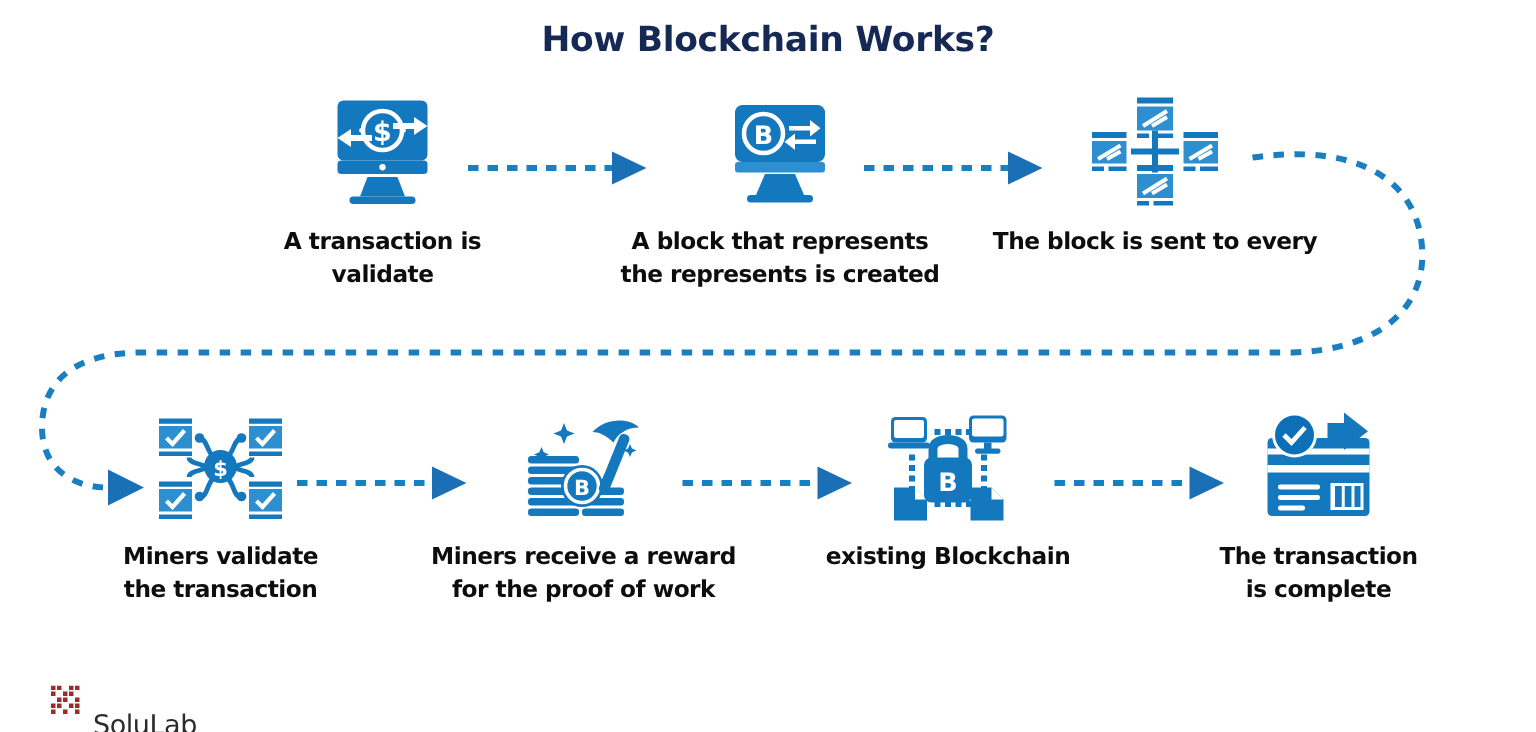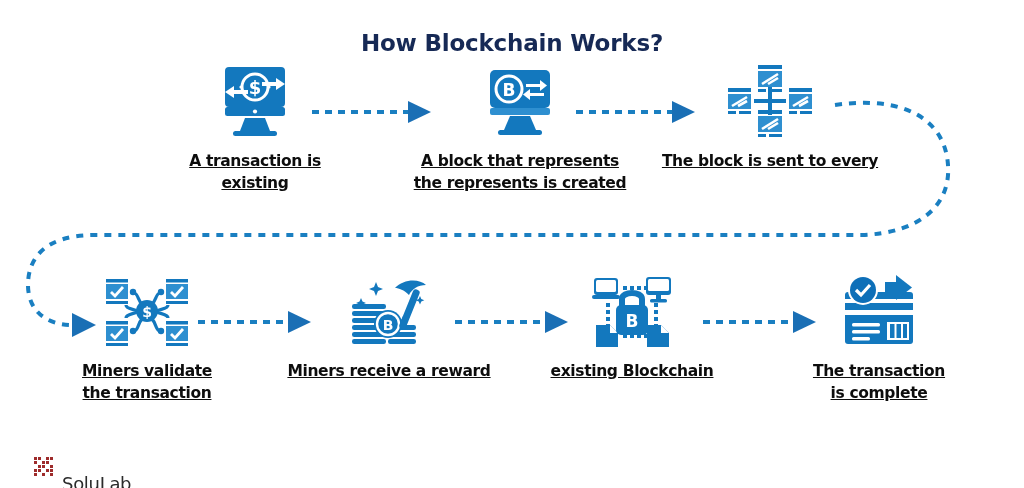--- a/index.html
+++ b/index.html
@@ -11,21 +11,21 @@
     width: 1024px;
     height: 488px;
     position: relative;
     overflow: hidden;
     font-family: "DejaVu Sans", sans-serif;
   }
 
   
   #page-title {
     position: absolute;
-    top: 30px;
+    top: 14px;
     left: 0;
     width: 1024px;
     text-align: center;
     font-family: "DejaVu Sans", sans-serif;
     font-size: 23px;
     font-weight: bold;
     color: #162955;
     letter-spacing: -0.2px;
   }
 
@@ -51,21 +51,20 @@
     justify-content: center;
   }
   .step-label {
     margin-top: 10px;
     font-family: "DejaVu Sans", sans-serif;
     font-size: 15.5px;
     font-weight: bold;
     color: #0d0d0d;
     line-height: 1.42;
     letter-spacing: -0.35px;
-    text-decoration: underline;
   }
 
   
   #step-1 { left: 155px; top: 62px;  width: 200px; }
   #step-2 { left: 400px; top: 62px;  width: 240px; }
   #step-3 { left: 652px; top: 62px;  width: 236px; text-align: center; }
 
   
   #step-4 { left:  50px; top: 272px; width: 194px; }
   #step-5 { left: 278px; top: 272px; width: 222px; }
@@ -147,21 +146,21 @@
       <polygon points="59,13 68,19 59,25" fill="#ffffff"></polygon>
 
       <circle cx="38" cy="22" r="13" fill="none" stroke="#ffffff" stroke-width="3"></circle>
       <text x="38" y="29" font-family="DejaVu Sans, sans-serif" font-size="18" font-weight="bold" fill="#ffffff" text-anchor="middle">$</text>
       <circle cx="24" cy="22" r="1.6" fill="#ffffff"></circle>
       <circle cx="52" cy="22" r="1.6" fill="#ffffff"></circle>
     </svg>
   </div>
   <div class="step-label">
     <div>A transaction is</div>
-    <div>existing</div>
+    <div>validate</div>
   </div>
 </div>
 
 <div class="step" id="step-2">
   <div class="step-icon">
     <svg width="72" height="70" viewBox="0 0 72 70">
       <rect x="6" y="4" width="60" height="38" rx="5" fill="#1378be"></rect>
       <rect x="6" y="42" width="60" height="7" rx="2" fill="#2e8fd0"></rect>
       <polygon points="26,50 46,50 52,64 20,64" fill="#1378be"></polygon>
       <rect x="14" y="64" width="44" height="5" rx="2.5" fill="#1378be"></rect>
@@ -319,20 +318,21 @@
       <text x="42" y="58" font-family="DejaVu Sans, sans-serif" font-size="14" font-weight="bold" fill="#ffffff" text-anchor="middle">B</text>
 
       <g fill="#1378be">
         <path d="M49,16 C57,7 73,6 80,13 C72,13 66,17 63,23 C58,18 53,16 49,16 Z"></path>
         <rect x="60" y="16" width="7" height="42" rx="3" transform="rotate(22 63 37)"></rect>
       </g>
     </svg>
   </div>
   <div class="step-label">
     <div>Miners receive a reward</div>
+    <div>for the proof of work</div>
   </div>
 </div>
 
 <div class="step" id="step-6">
   <div class="step-icon">
     <svg width="80" height="76" viewBox="0 0 80 76">
 
       <g fill="#1378be">
         <rect x="31" y="13" width="4" height="4"></rect>
           <rect x="38" y="13" width="4" height="4"></rect>

